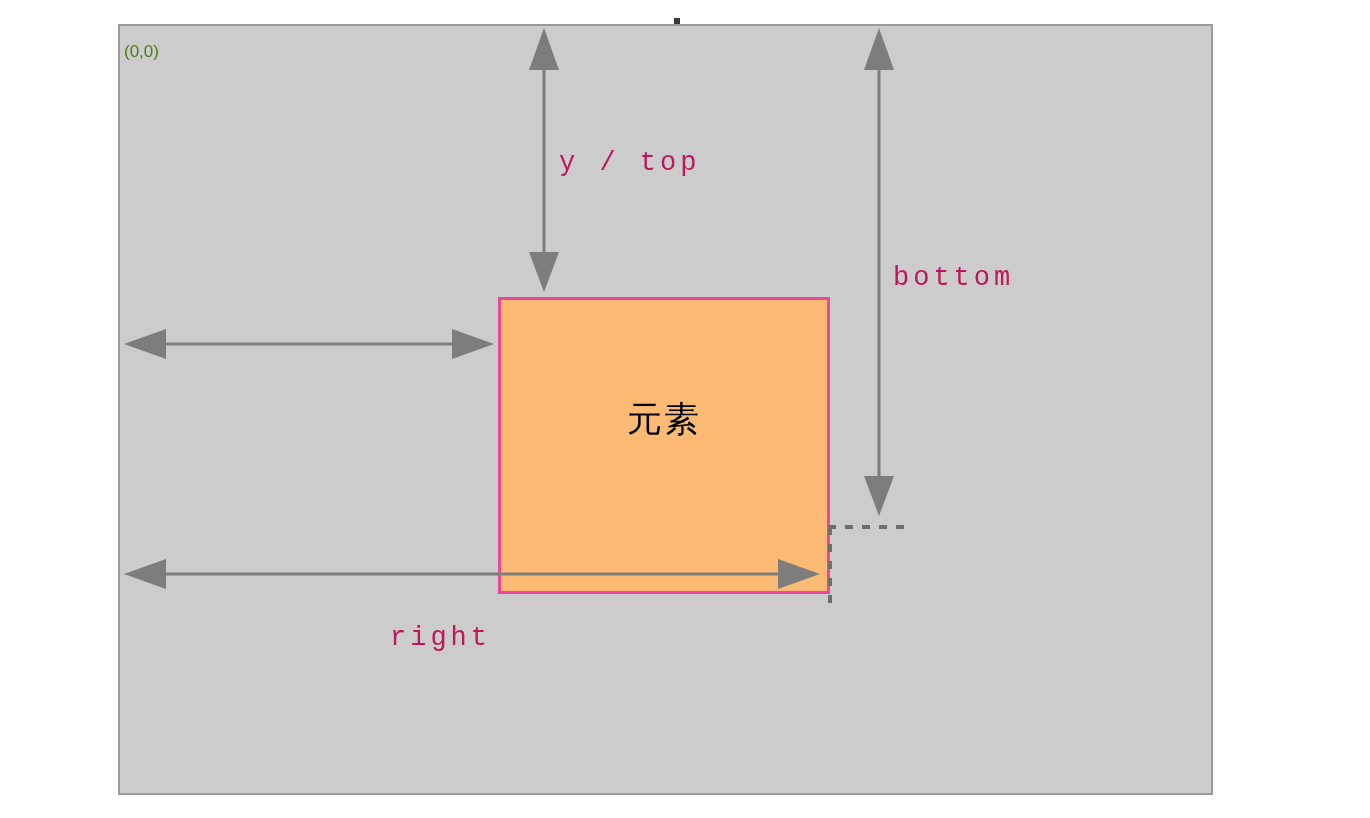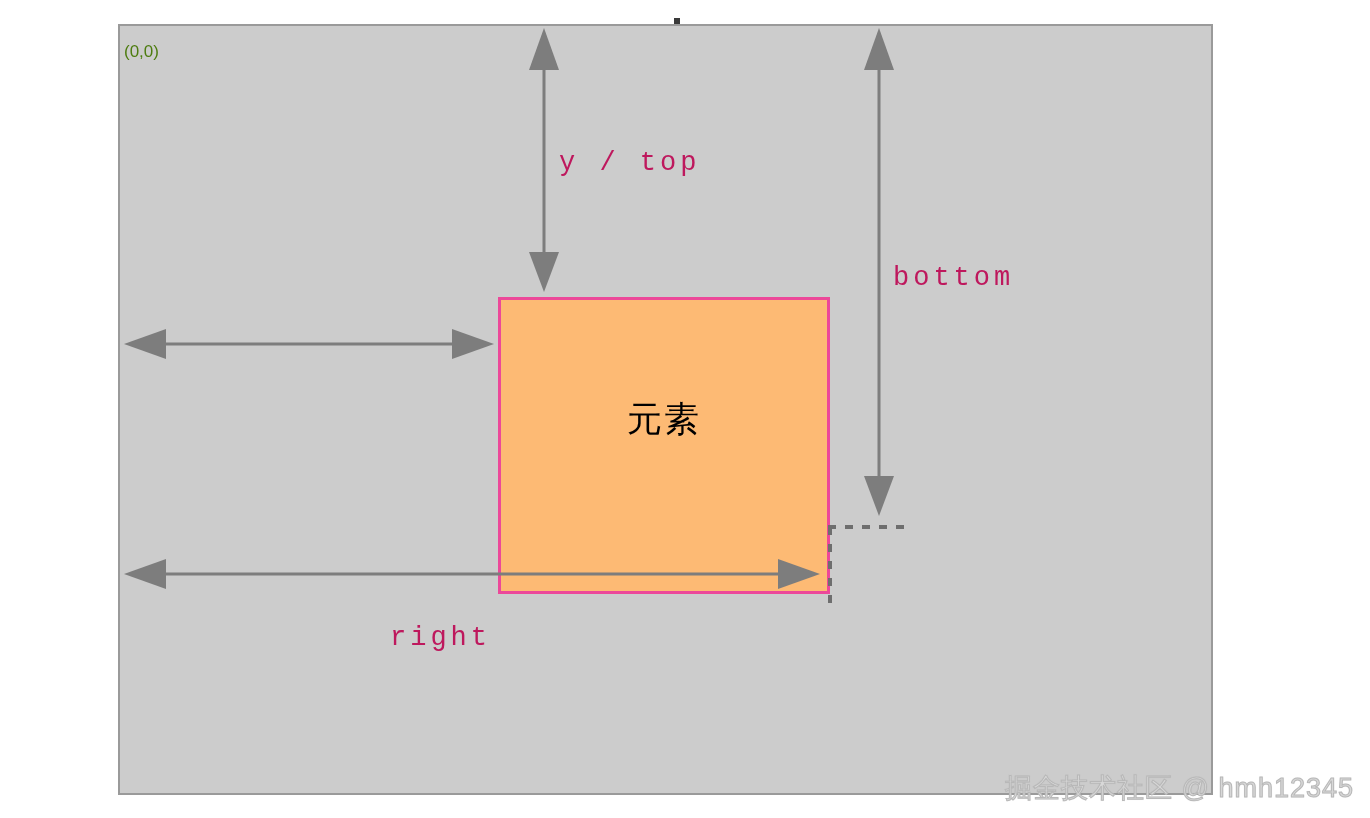--- a/index.html
+++ b/index.html
@@ -161,15 +161,14 @@
     </g>
   </svg>
 
   <div class="meas meas-ytop">y / top</div>
 
   <div class="meas meas-bottom">bottom</div>
 
 
   <div class="meas meas-right">right</div>
 
-  <div class="watermark">掘金技术社区 @ hmh12345</div>
 
 </div>
 
 </body></html>

